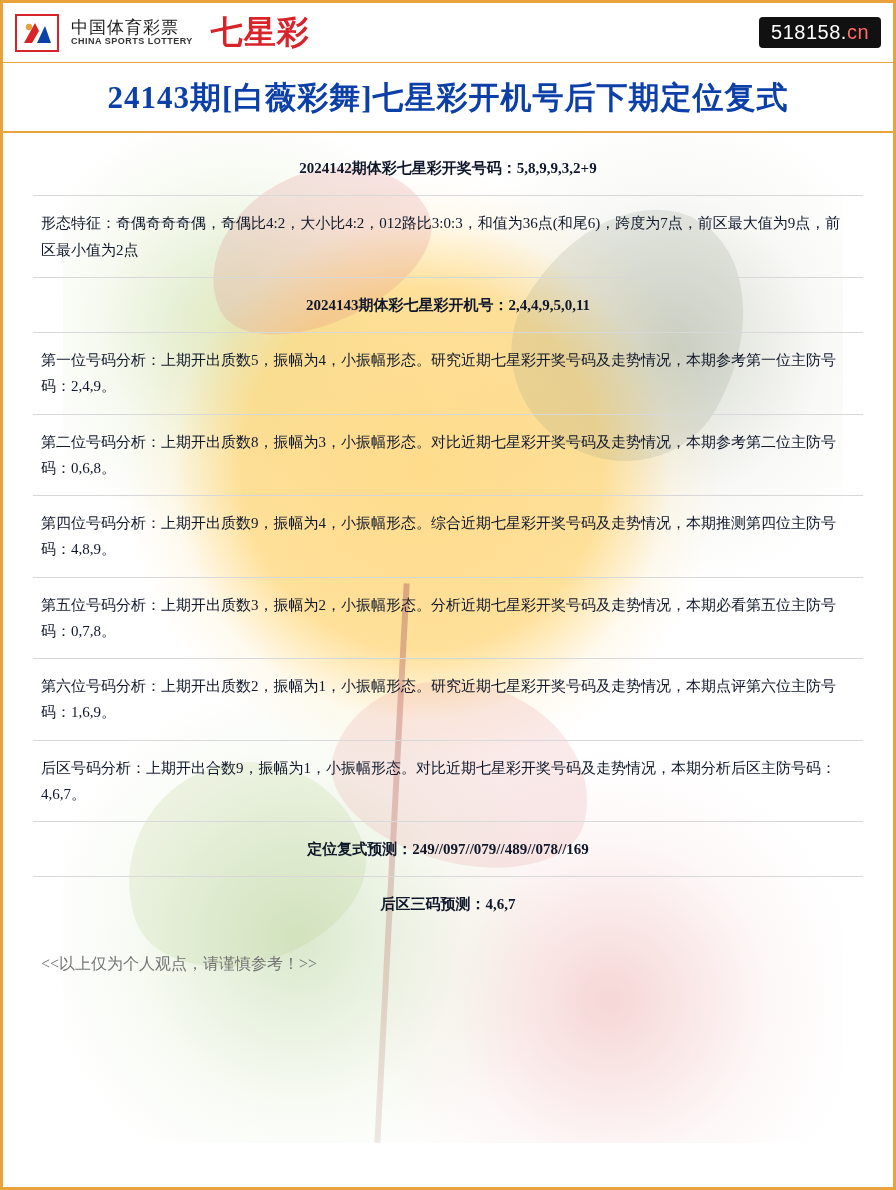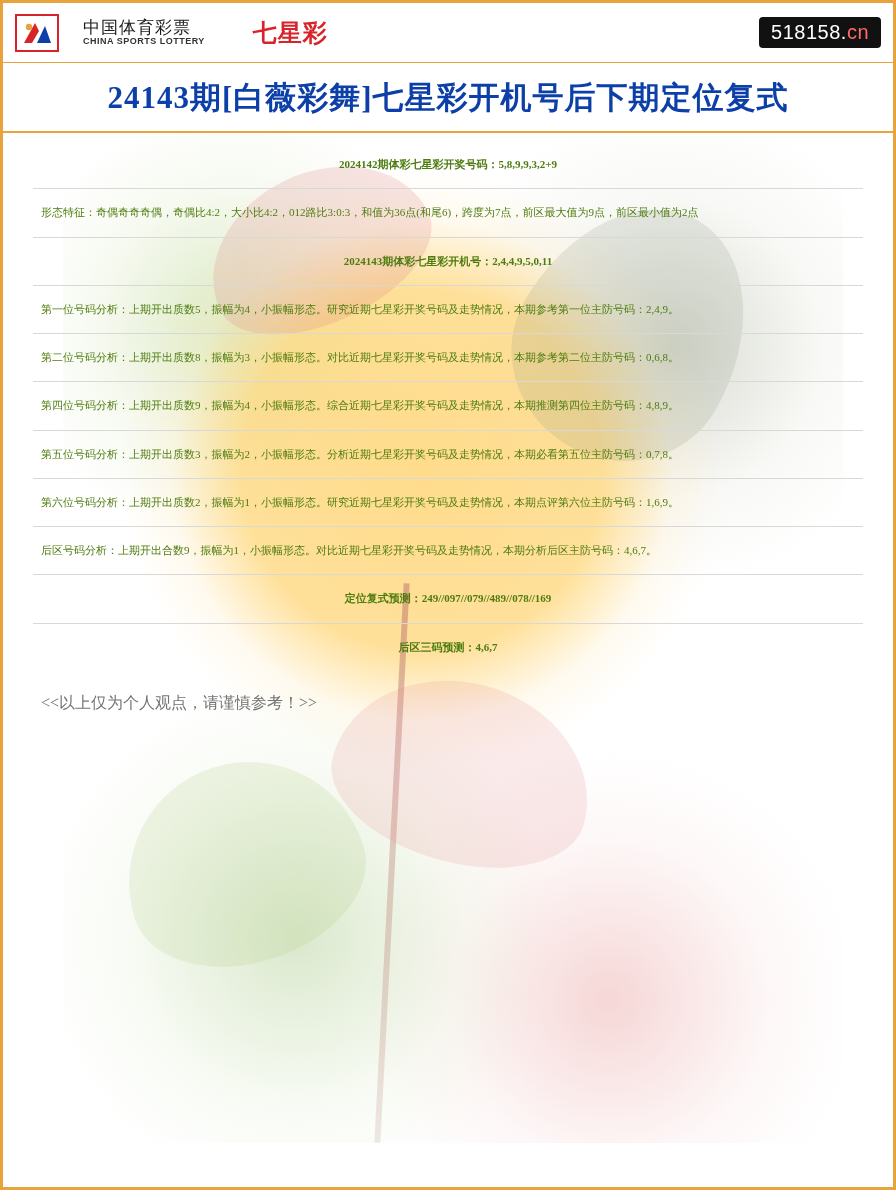--- a/index.html
+++ b/index.html
@@ -67,21 +67,21 @@
     background: #ffffff;
     border-bottom: 1px solid #e8a33d;
     display: flex;
     align-items: center;
     padding: 0 12px;
     box-sizing: border-box;
   }
   .logo-block {
     display: flex;
     align-items: center;
-    gap: 24px;
+    gap: 12px;
   }
   .logo-mark {
     width: 44px; height: 38px;
     position: relative;
     display: inline-block;
   }
   .brand-text {
     display: flex;
     flex-direction: column;
     justify-content: center;
@@ -95,24 +95,24 @@
   }
   .brand-en {
     font-family: "Liberation Sans", sans-serif;
     font-size: 9px;
     color: #333333;
     letter-spacing: 0.5px;
     font-weight: bold;
   }
   .brand-qxc {
     font-family: "Liberation Sans", sans-serif;
-    font-size: 24px;
+    font-size: 32px;
     font-weight: bold;
     color: #d8232a;
-    margin-left: 24px;
+    margin-left: 6px;
     letter-spacing: 1px;
   }
   .site-badge {
     margin-left: auto;
     background: #111111;
     color: #ffffff;
     font-family: "Liberation Sans", sans-serif;
     font-size: 20px;
     padding: 4px 12px;
     border-radius: 4px;
@@ -136,23 +136,23 @@
 
   .content {
     position: relative;
     z-index: 2;
     padding: 8px 30px 0 30px;
     box-sizing: border-box;
   }
   .row {
     border-bottom: 1px solid #d8d8d8;
     padding: 14px 8px;
-    font-size: 11px;
+    font-size: 15px;
     line-height: 1.75;
-    color: #4d7c0f;
+    color: #0f172a;
   }
   .row.center {
     text-align: center;
     font-weight: bold;
   }
   .row.plain-center {
     text-align: center;
     font-weight: bold;
   }
   .row.last {

